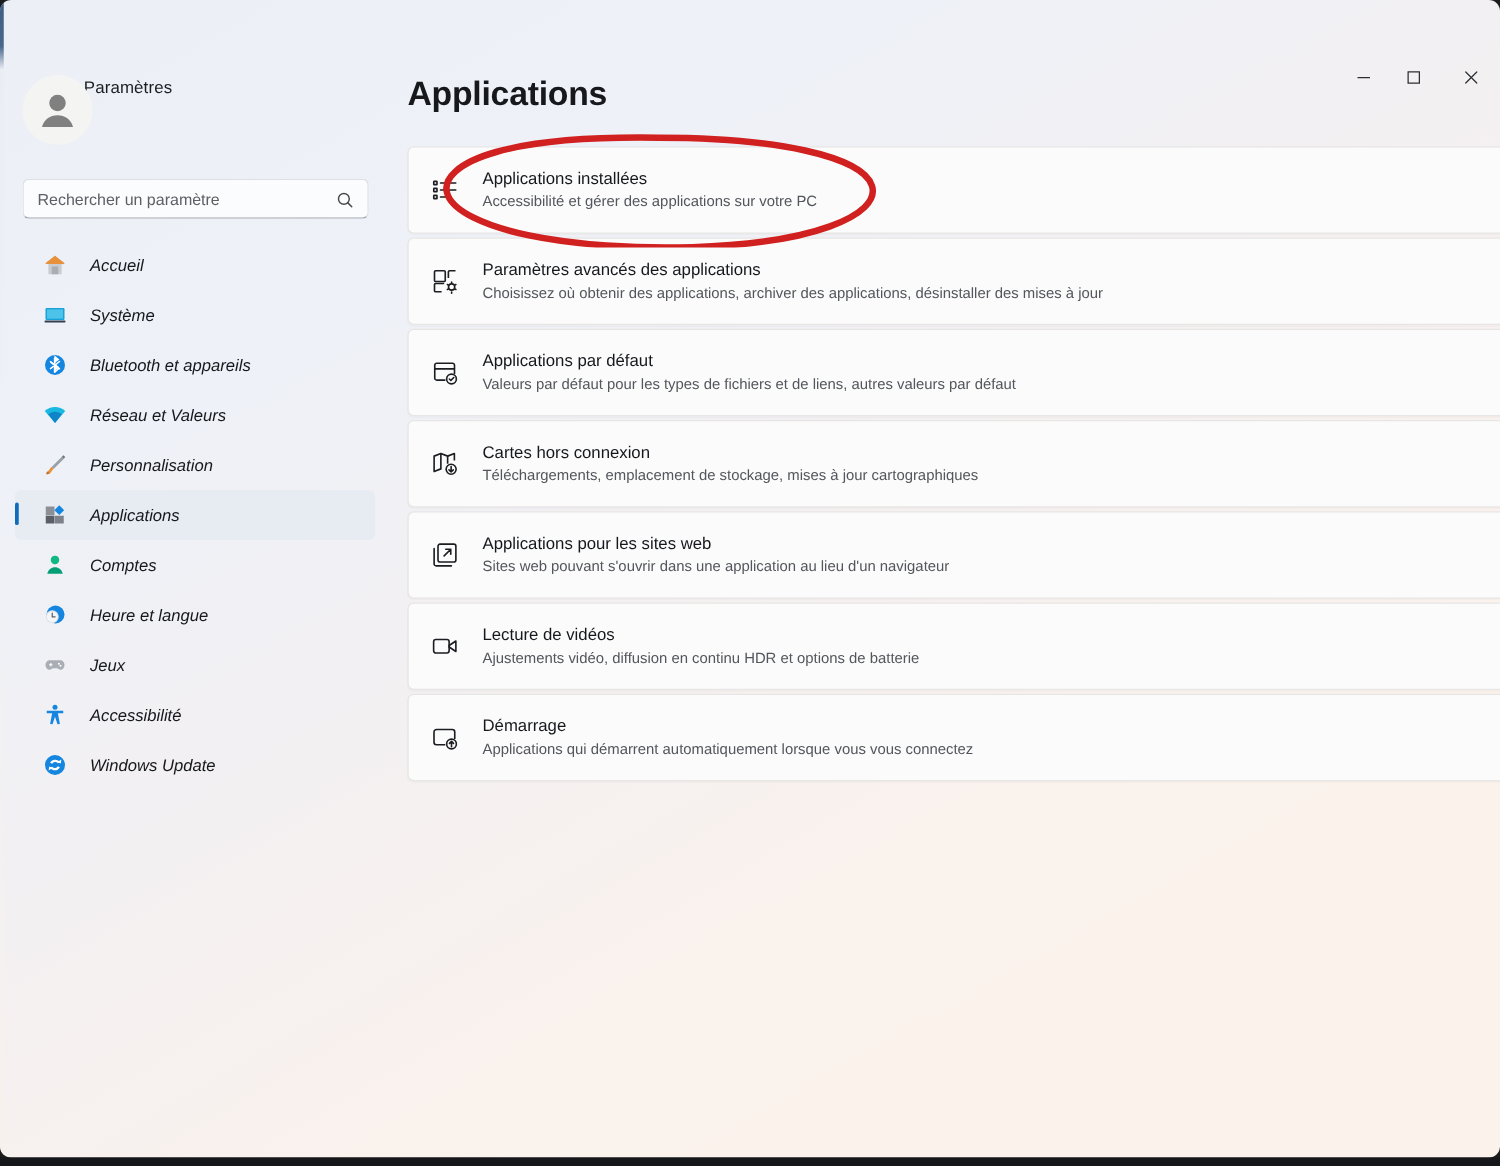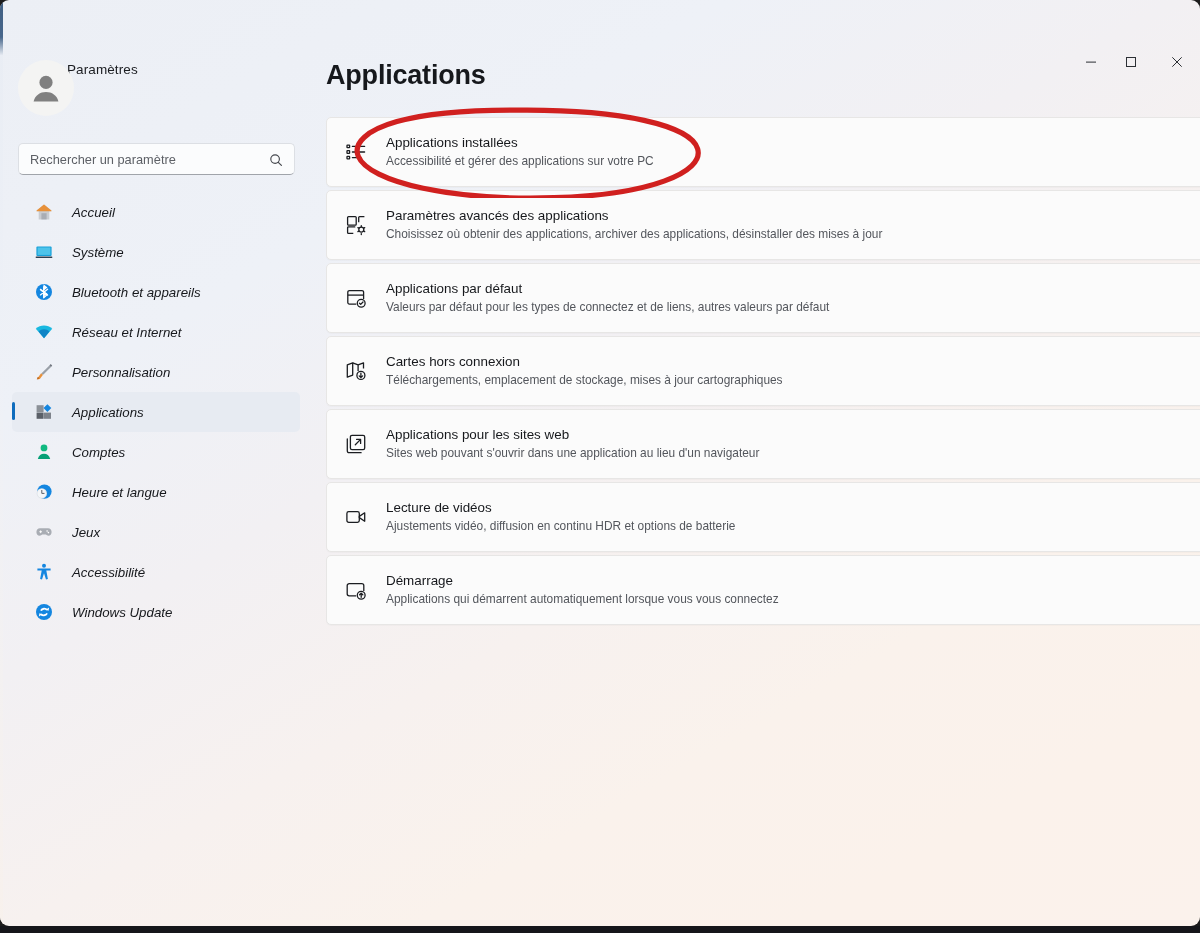--- a/index.html
+++ b/index.html
@@ -338,21 +338,21 @@
       </div>
 
       <div class="nav-item">
 
         <span class="nav-ico">
           <svg width="20" height="20" viewBox="0 0 20 20">
             <path d="M1.8 6.8C4.1 4.7 7 3.6 10 3.6s5.9 1.1 8.2 3.2L10 16.3z" fill="#18b8e0"></path>
             <path d="M4.6 9.4C6.1 8 8 7.3 10 7.3s3.9.7 5.4 2.1L10 16.3z" fill="#0f84c6"></path>
           </svg>
         </span>
-        <span class="nav-label">Réseau et Internet</span>
+        <span class="nav-label">Réseau et Valeurs</span>
       </div>
 
       <div class="nav-item">
 
         <span class="nav-ico">
           <svg width="20" height="20" viewBox="0 0 20 20">
             <path d="M15.9 2.9l1.6 1.6-8.6 8.6-1.6-1.6z" fill="#9aa0a8"></path>
             <path d="M16.7 2.1l1.5 1.5-1.1 1.1-1.5-1.5z" fill="#6e747c"></path>
             <path d="M7.1 11.3l1.7 1.7-3 3.9-2.3.7.7-2.3z" fill="#e8913a"></path>
             <path d="M3.5 15.3l.7-.2 1 1-.2.7-2.2.7z" fill="#c06a22"></path>
@@ -493,21 +493,21 @@
         <span class="card-ico">
           <svg width="24" height="24" viewBox="0 0 24 24" fill="none" stroke="#1b1d21" stroke-width="1.3" stroke-linejoin="round">
             <path d="M19.6 13.1V6.2a1.6 1.6 0 0 0-1.6-1.6H5.4a1.6 1.6 0 0 0-1.6 1.6v10.3a1.6 1.6 0 0 0 1.6 1.6h6.9"></path>
             <path d="M3.8 9.1h15.8"></path>
             <circle cx="17.2" cy="17.2" r="3.9"></circle>
             <path d="M15.5 17.2l1.2 1.2 2.3-2.4" stroke-linecap="round"></path>
           </svg>
         </span>
         <span class="card-text">
           <span class="card-title">Applications par défaut</span>
-          <span class="card-sub">Valeurs par défaut pour les types de connectez et de liens, autres valeurs par défaut</span>
+          <span class="card-sub">Valeurs par défaut pour les types de fichiers et de liens, autres valeurs par défaut</span>
         </span>
         <span class="card-chev">
           <svg width="13" height="13" viewBox="0 0 13 13" fill="none" stroke="#2c2f34" stroke-width="1.25" stroke-linecap="round" stroke-linejoin="round">
               <path d="M4.3 1.9l4.6 4.6-4.6 4.6"></path>
             </svg>
         </span>
       </div>
 
       <div class="card">
         <span class="card-ico">

